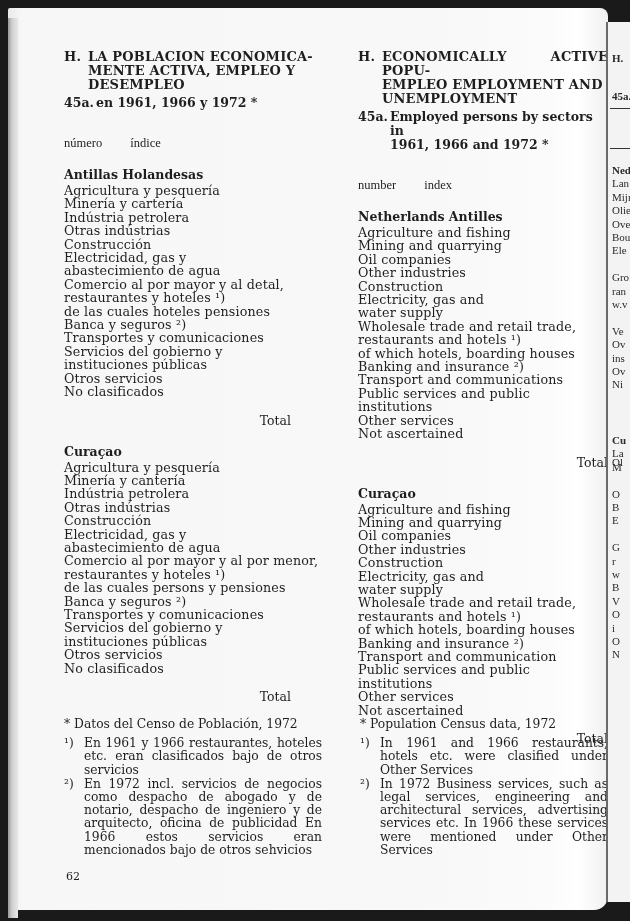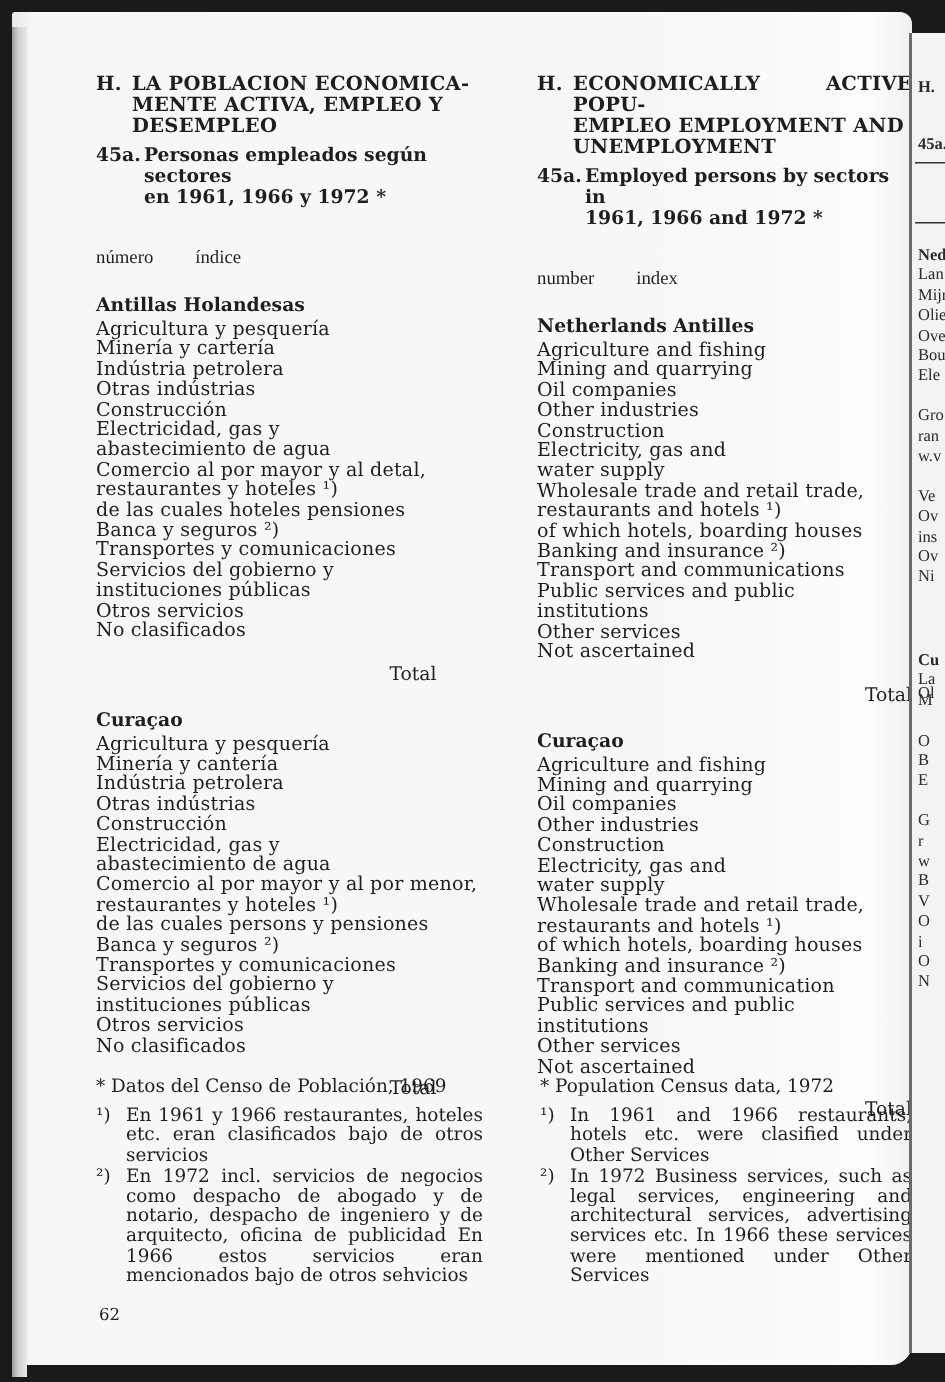--- a/index.html
+++ b/index.html
@@ -66,21 +66,20 @@
       <span class="hn">H.</span>
       <span class="ht">
         <div>LA  POBLACION  ECONOMICA-</div>
         <div>MENTE ACTIVA, EMPLEO Y</div>
         <div>DESEMPLEO</div>
       </span>
     </div>
     <div class="subheading">
       <span class="sn">45a.</span>
       <span class="st">
-        <div>Personas empleados según sectores</div>
         <div>en 1961, 1966 y 1972 *</div>
       </span>
     </div>
     <div class="colhdr">
       <span>número</span>
       <span>índice</span>
     </div>
     <div>
         <div class="section-title" style="margin-top: 16px;">Antillas Holandesas</div>
         <div class="items">
@@ -183,21 +182,21 @@
           <div class="item">Public services and public</div>
           <div class="item">institutions</div>
           <div class="item">Other services</div>
           <div class="item">Not ascertained</div>
         </div>
         <div class="total">Total</div>
       </div>
   </div>
 
   <div class="col footnotes" style="left:56px; top:710px; width:258px;">
-    <div class="fn-star">* Datos del Censo de Población, 1969</div>
+    <div class="fn-star">* Datos del Censo de Población, 1972</div>
     <div class="fn">
       <span class="mk">¹)</span>
       <span class="tx">En 1961 y 1966 restaurantes, hoteles etc. eran clasificados bajo de otros servicios</span>
     </div>
     <div class="fn">
       <span class="mk">²)</span>
       <span class="tx">En 1972 incl. servicios de negocios como despacho de abogado y de notario, despacho de ingeniero y de arquitecto, oficina de publicidad En 1966 estos servicios eran mencionados bajo de otros sehvicios</span>
     </div>
   </div>
 

